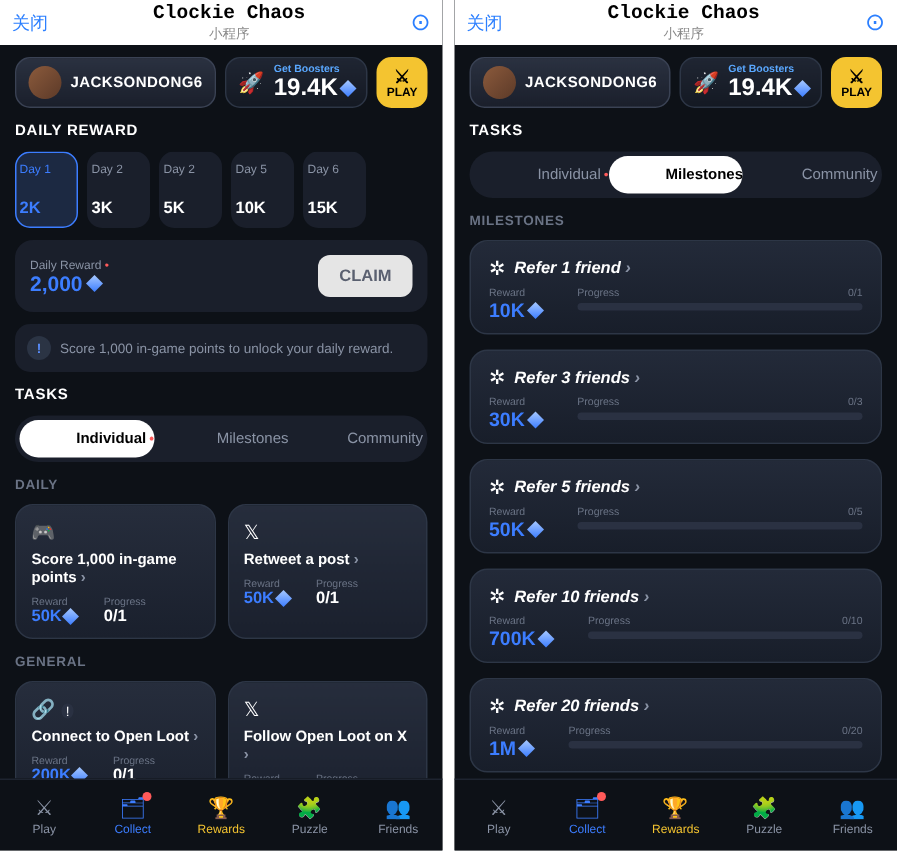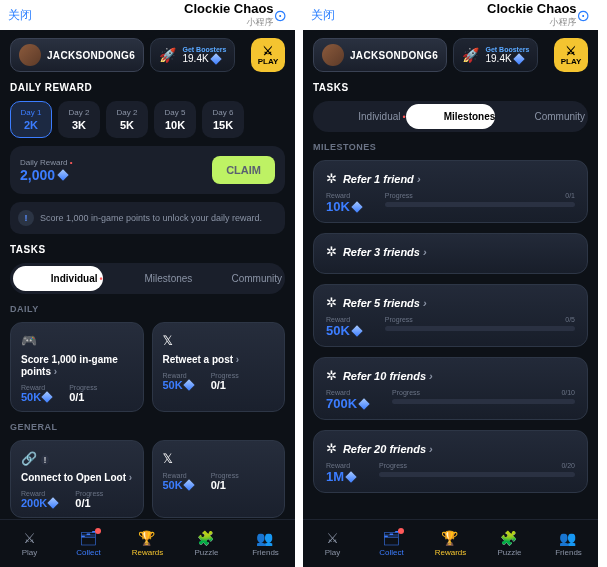--- a/index.html
+++ b/index.html
@@ -1,47 +1,47 @@
 <!DOCTYPE html>
 <html><head>
 <meta charset="utf-8">
 <style>
 * { margin: 0; padding: 0; box-sizing: border-box; }
 body { background: #fff; font-family: -apple-system, BlinkMacSystemFont, 'Segoe UI', Arial, sans-serif; display: flex; gap: 8px; }
 .phone { width: 295px; height: 567px; background: #0d1117; color: #fff; display: flex; flex-direction: column; overflow: hidden; position: relative; }
 .topbar { height: 30px; background: #fff; color: #333; display: flex; align-items: center; justify-content: space-between; padding: 0 8px; font-size: 11px; }
-.topbar .title-wrap { text-align: right; flex: 1; }
+.topbar .title-wrap { text-align: center; flex: 1; font-family: Liberation Mono, monospace; }
 .topbar .title { font-weight: 700; font-size: 13px; color: #000; }
 .topbar .sub { font-size: 9px; color: #888; }
 .topbar .close { color: #2b7fff; font-size: 12px; }
 .topbar .menu { color: #2b7fff; font-size: 16px; }
 .content { flex: 1; overflow-y: hidden; padding: 8px 10px 0 10px; }
 .hdr-row { display: flex; align-items: center; gap: 6px; margin-bottom: 10px; }
 .user-pill { display: flex; align-items: center; gap: 6px; background: linear-gradient(180deg,#2a3140,#1a1f2b); border: 1px solid #3a4254; border-radius: 10px; padding: 4px 8px; height: 34px; }
 .avatar { width: 22px; height: 22px; border-radius: 50%; background: linear-gradient(135deg,#8b5a3c,#5c3a28); }
 .uname { font-size: 10px; font-weight: 800; letter-spacing: .3px; }
 .boost-pill { display: flex; align-items: center; gap: 6px; background: linear-gradient(180deg,#1f2532,#141923); border: 1px solid #2d3646; border-radius: 10px; padding: 2px 8px; height: 34px; }
 .boost-ico { color: #58b7ff; font-size: 14px; }
 .boost-txt .lbl { font-size: 7px; color: #5aa8ff; font-weight: 700; }
-.boost-txt .val { font-size: 10px; font-weight: 400; display: flex; align-items: center; gap: 3px; }
+.boost-txt .val { font-size: 16px; font-weight: 700; display: flex; align-items: center; gap: 3px; }
 .play-btn { margin-left: auto; background: #f4c430; color: #000; border-radius: 10px; width: 34px; height: 34px; display: flex; flex-direction: column; align-items: center; justify-content: center; font-size: 8px; font-weight: 800; }
 .play-btn .ico { font-size: 12px; line-height: 1; }
 .sec-h { font-size: 10px; font-weight: 800; letter-spacing: .5px; margin: 6px 0 8px; color: #fff; }
 .days-row { display: flex; gap: 6px; overflow-x: hidden; margin-bottom: 8px; }
-.day { background: #1a1f2b; border-radius: 10px; min-width: 42px; text-align: center; padding: 6px 2px; border: 1px solid transparent; }
+.day { background: #1a1f2b; border-radius: 10px; min-width: 42px; padding: 6px 2px; border: 1px solid transparent; }
 .day.active { border-color: #3c7dff; background: #1c2942; }
 .day .dl { font-size: 8px; color: #8a93a5; }
 .day.active .dl { color: #3c7dff; }
-.day .dv { font-size: 11px; font-weight: 800; margin-top: 2px; }
+.day .dv { font-size: 11px; font-weight: 800; margin-top: 16px; }
 .day.active .dv { color: #3c7dff; }
 .claim-card { background: #1a1f2b; border-radius: 12px; padding: 10px; display: flex; align-items: center; justify-content: space-between; margin-bottom: 8px; }
 .claim-lbl { font-size: 8px; color: #8a93a5; }
 .claim-lbl::after { content: " •"; color: #ff5a5a; }
 .claim-val { font-size: 14px; font-weight: 800; color: #3c7dff; display: flex; align-items: center; gap: 4px; }
-.claim-btn { background: #bef264; color: #5a6070; font-size: 11px; font-weight: 800; border-radius: 8px; padding: 8px 14px; }
+.claim-btn { background: #e5e5e5; color: #5a6070; font-size: 11px; font-weight: 800; border-radius: 8px; padding: 8px 14px; }
 .info-row { display: flex; align-items: center; gap: 6px; background: #1a1f2b; border-radius: 10px; padding: 8px; font-size: 9px; color: #8a93a5; margin-bottom: 10px; }
 .info-ico { width: 16px; height: 16px; border-radius: 50%; background: #2b3444; color: #5a8fff; display: flex; align-items: center; justify-content: center; font-size: 9px; font-weight: 700; }
 .tabs { display: flex; background: #1a1f2b; border-radius: 20px; padding: 3px; margin-bottom: 10px; }
 .tab { flex: 1; text-align: right; font-size: 10px; color: #8a93a5; padding: 7px 0; border-radius: 16px; position: relative; }
 .tab.active { background: #fff; color: #000; font-weight: 700; }
 .tab .dot { color: #ff5a5a; font-size: 9px; margin-left: 2px; }
 .subsec { font-size: 9px; color: #6a7385; font-weight: 700; letter-spacing: .5px; margin: 4px 0 8px; }
 .tasks2 { display: flex; gap: 8px; margin-bottom: 10px; }
 .task-card { flex: 1; background: linear-gradient(180deg,#262d3c,#1a202d); border-radius: 12px; padding: 10px 10px 8px; border: 1px solid #2d3646; }
 .task-ico { margin-bottom: 6px; font-size: 13px; }
@@ -206,20 +206,21 @@
               </div>
             </div>
           <div class="m">
               <div class="ml">Progress</div>
               <div class="mv white">0/1</div>
             </div>
         </div>
       </div>
       <div class="task-card">
         <div class="task-ico">𝕏</div>
+        <div class="task-title">Follow Open Loot on X</div>
         <div class="task-meta">
           <div class="m">
               <div class="ml">Reward</div>
               <div class="mv">
                 <span>50K</span>
                 <span class="diamond"></span>
               </div>
             </div>
           <div class="m">
               <div class="ml">Progress</div>
@@ -317,20 +318,38 @@
               <div class="fill" style="width:0%"></div>
             </div>
           </div>
       </div>
     </div>
     <div class="ms-card">
       <div class="ms-top">
           <span class="ms-ico">✲</span>
           <span class="ms-title">Refer 3 friends</span>
         </div>
+      <div class="ms-row">
+        <div class="ms-col">
+            <div class="ml">Reward</div>
+            <div class="mv">
+              <span>30K</span>
+              <span class="diamond"></span>
+            </div>
+          </div>
+        <div class="ms-prog">
+            <div class="ml">
+              <span>Progress</span>
+              <span>0/3</span>
+            </div>
+            <div class="ms-bar">
+              <div class="fill" style="width:0%"></div>
+            </div>
+          </div>
+      </div>
     </div>
     <div class="ms-card">
       <div class="ms-top">
           <span class="ms-ico">✲</span>
           <span class="ms-title">Refer 5 friends</span>
         </div>
       <div class="ms-row">
         <div class="ms-col">
             <div class="ml">Reward</div>
             <div class="mv">

